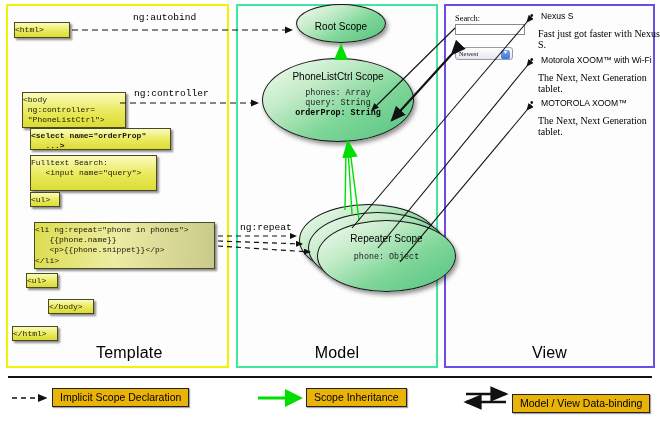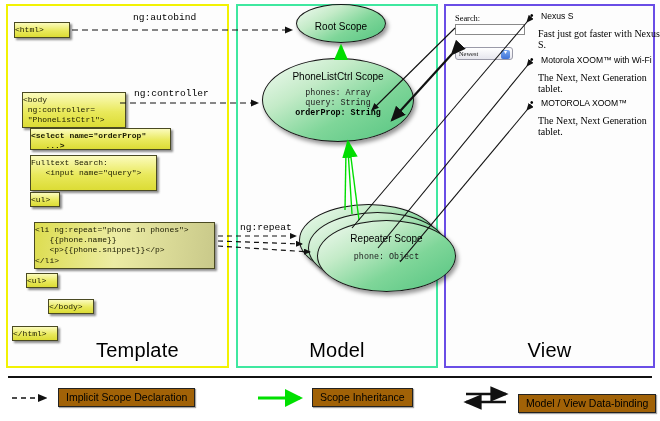--- a/index.html
+++ b/index.html
@@ -29,21 +29,21 @@
   #panel-model    { left: 236px; top: 4px; width: 202px; height: 364px;
                     border: 2px solid #3fe8a0; }
   #panel-view     { left: 444px; top: 4px; width: 211px; height: 364px;
                     border: 2px solid #6a4ee6; }
 
   .panel-label {
     position: absolute;
     bottom: 4px;
     width: 100%;
     text-align: center;
-    font-size: 20px;
+    font-size: 16px;
     color: #000;
     letter-spacing: .2px;
   }
   #panel-template .panel-label { text-align: left; padding-left: 88px; }
 
   
   .codebox {
     position: absolute;
     box-sizing: border-box;
     border: 1px solid #4a4a22;
@@ -169,28 +169,27 @@
   #legend {
     position: absolute; left: 0; top: 374px; width: 660px; height: 47px;
   }
   #legend-rule {
     position: absolute; left: 8px; top: 2px; width: 644px; height: 2px;
     background: #111;
   }
   .legend-box {
     position: absolute;
     border: 1px solid #222;
-    background: #a16207;
+    background: #eab308;
     box-shadow: 1px 1px 1px rgba(0,0,0,.35);
     font-size: 10.5px;
     color: #000;
     padding: 2px 7px 3px 7px;
     white-space: nowrap;
     box-sizing: border-box;
-    margin-left: 6px;
   }
   #legend-box-0 { left: 52px;  top: 14px; }
   #legend-box-1 { left: 306px; top: 14px; }
   #legend-box-2 { left: 512px; top: 20px; }
 </style>
 </head>
 <body>
 
 <div id="diagram">
 

